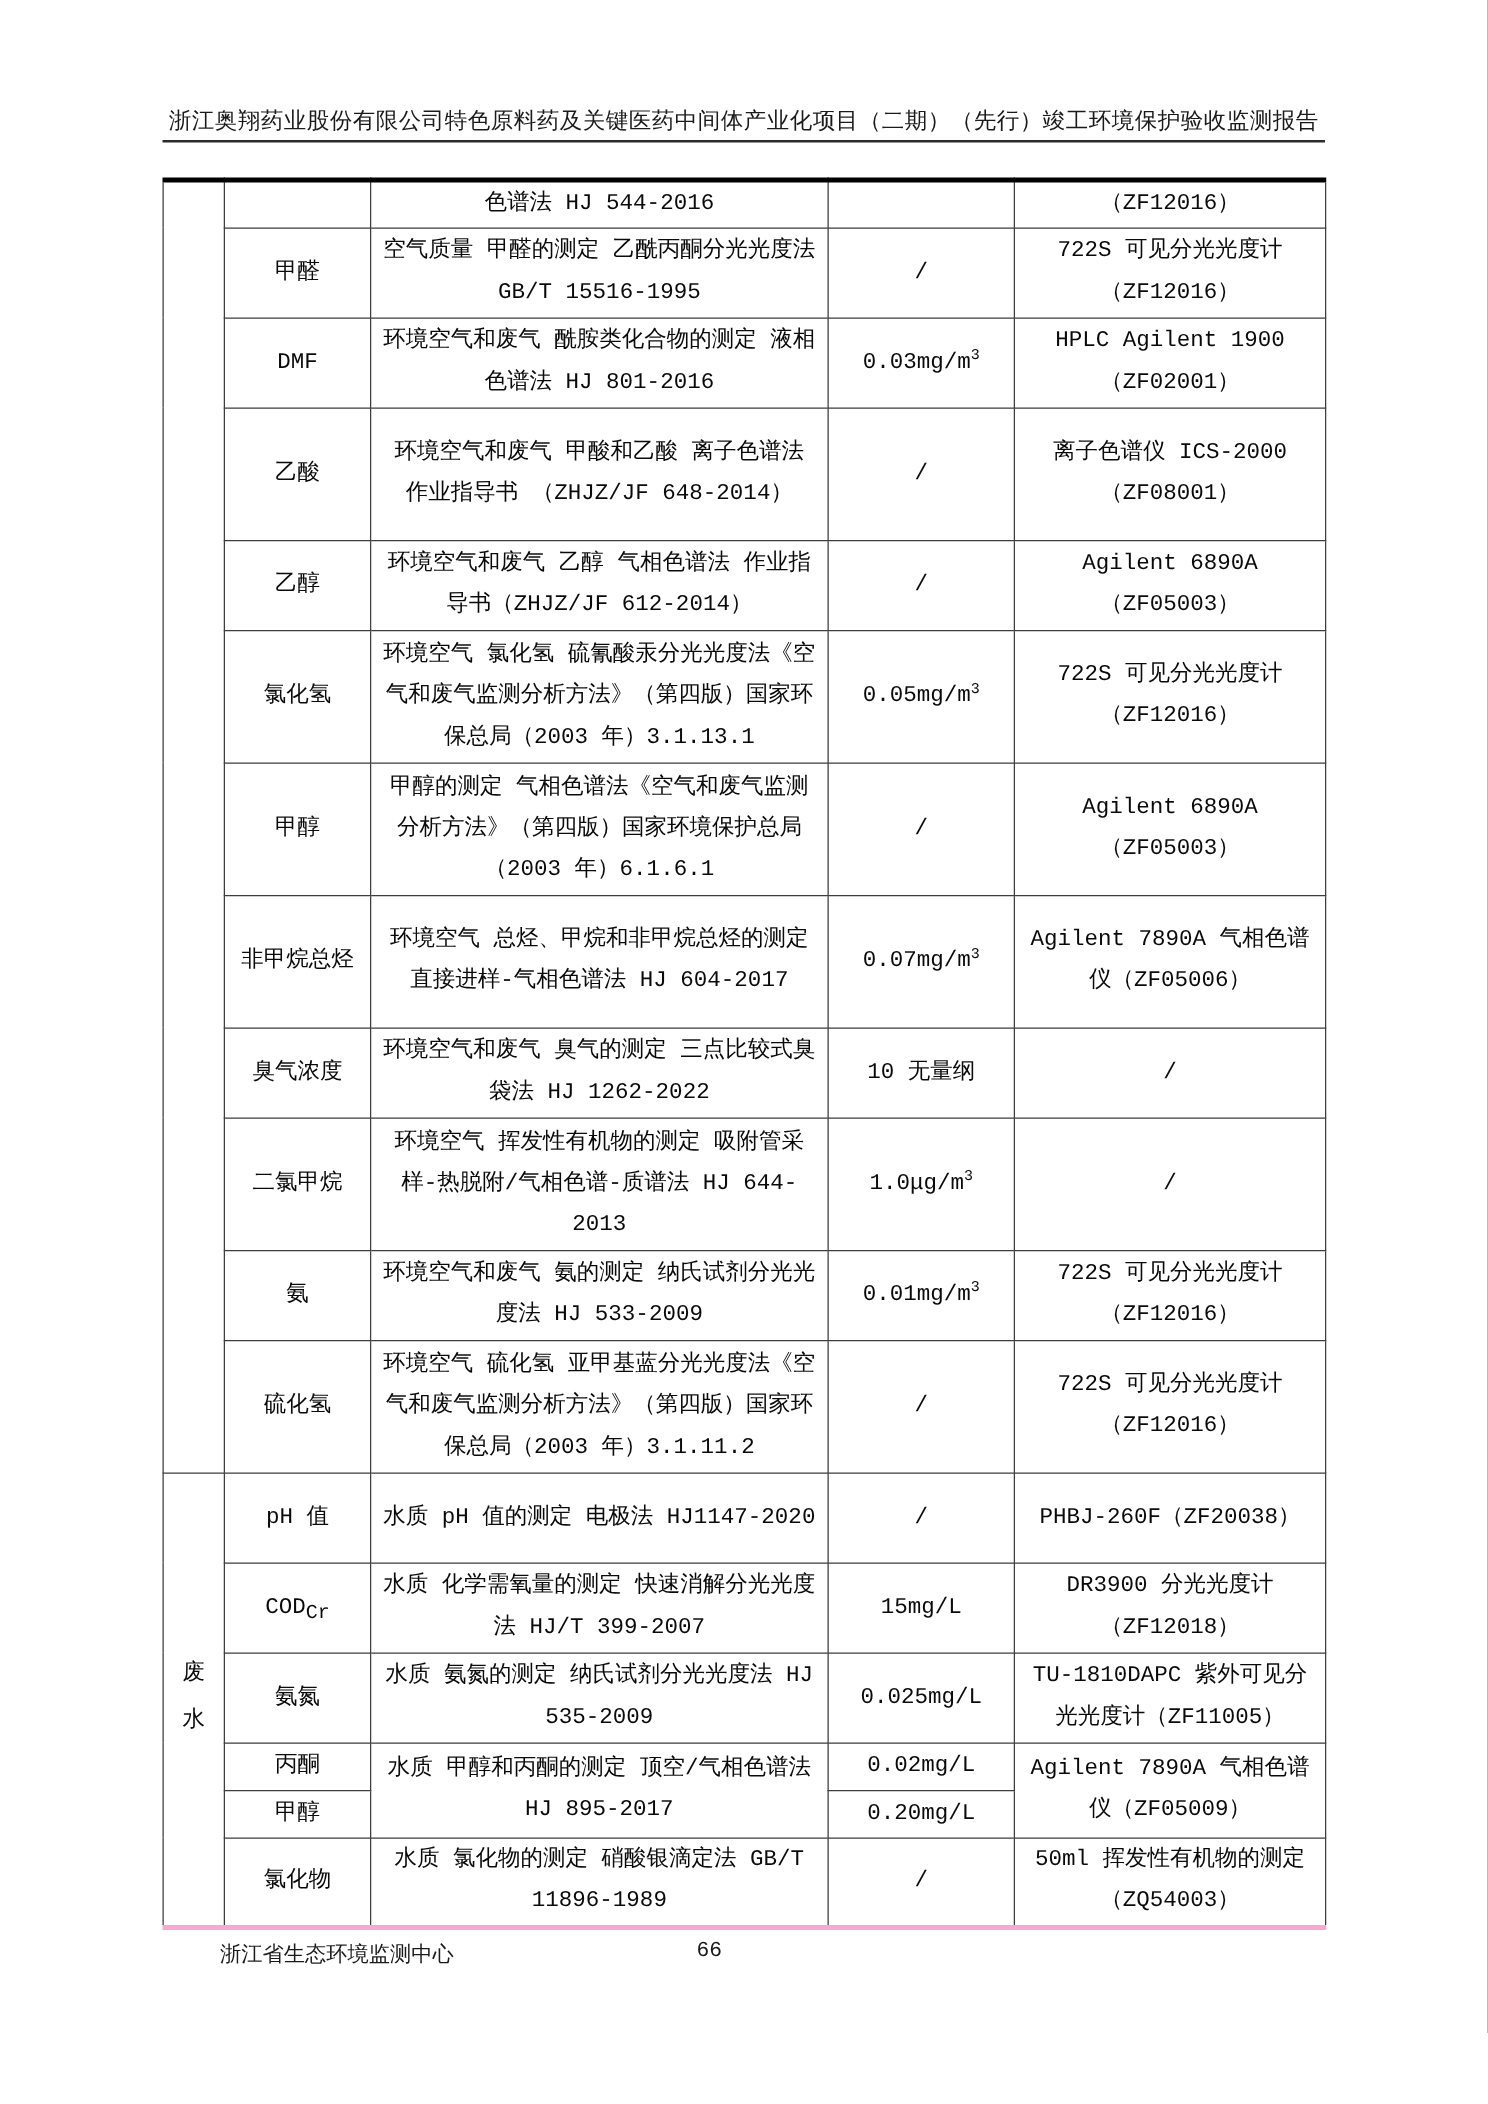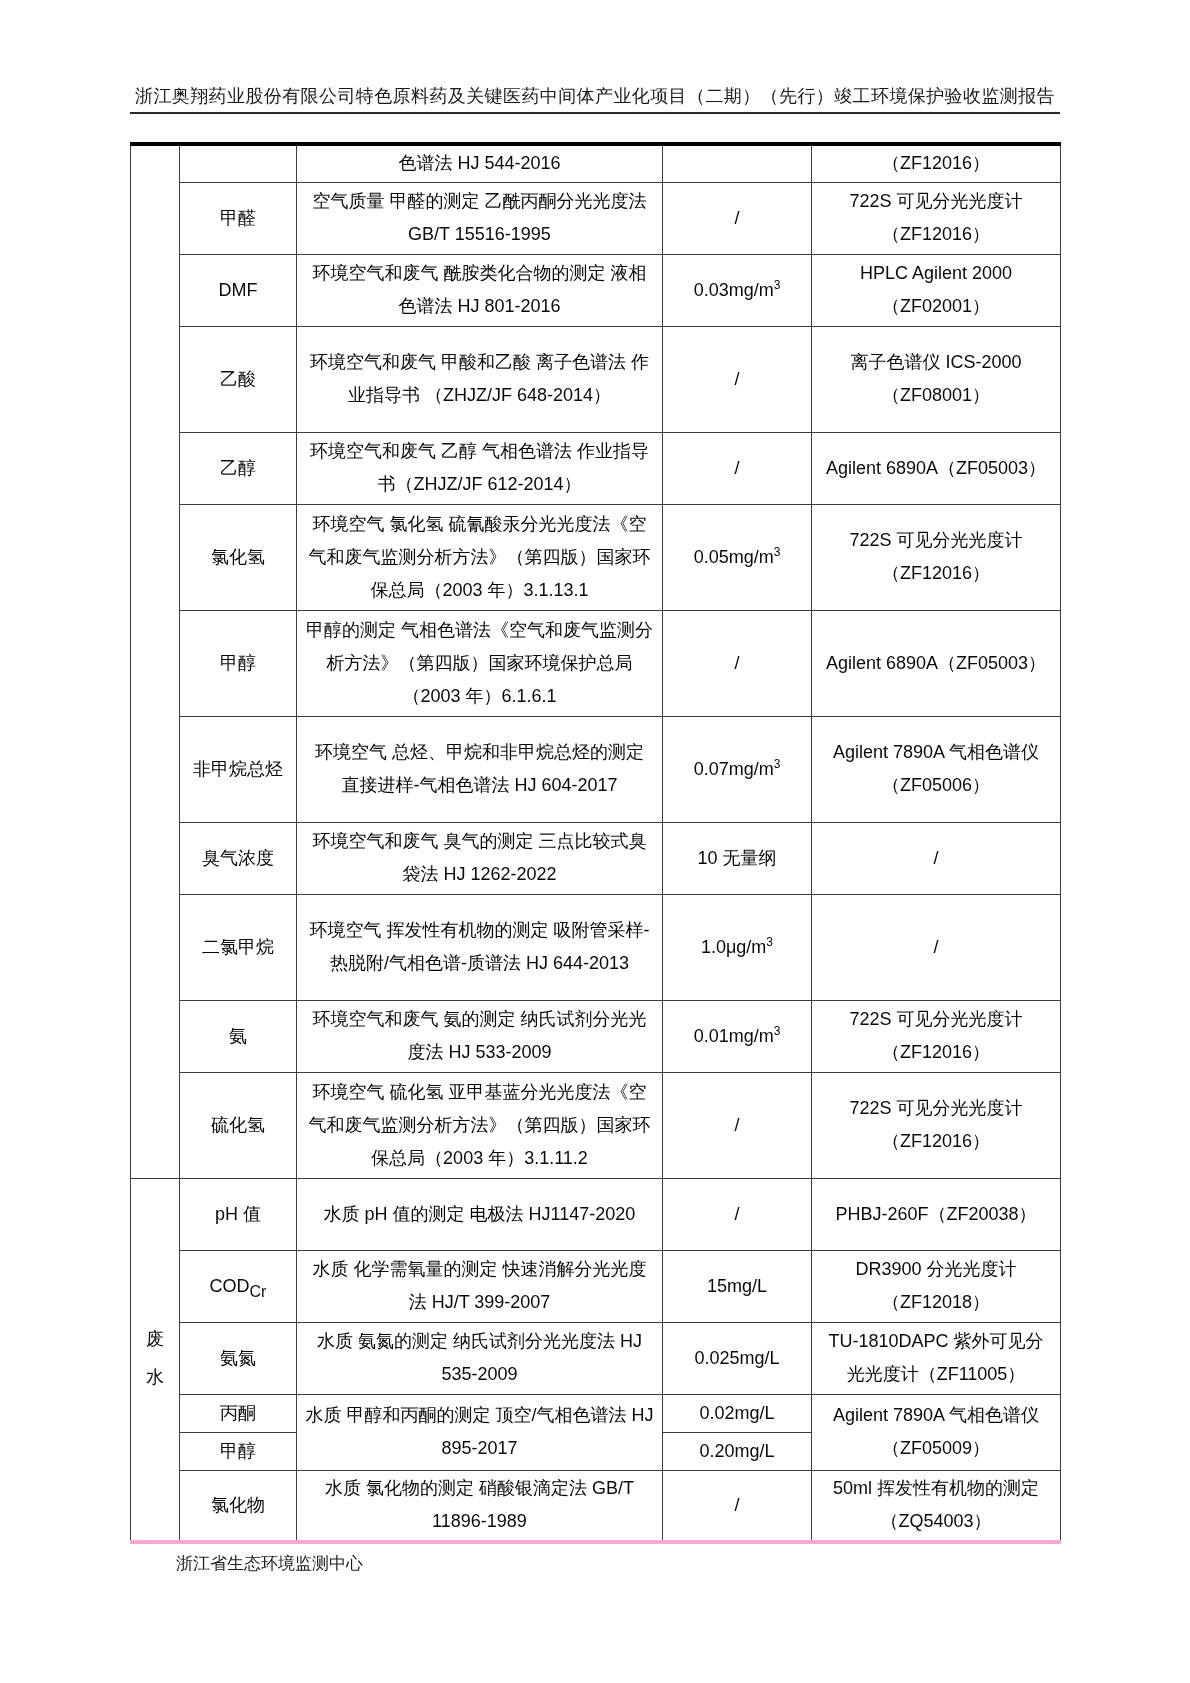--- a/index.html
+++ b/index.html
@@ -2,21 +2,21 @@
 <html><head>
   <meta charset="utf-8">
   <style>
     html, body { margin: 0; padding: 0; background: #888; }
     .page {
       position: relative;
       width: 1190px;
       height: 1683px;
       margin: 0 auto;
       background: #ffffff;
-      font-family: Liberation Sans, sans-serif;
+      font-family: Liberation Mono, monospace;
       color: #000000;
       overflow: hidden;
     }
     .header-title {
       position: absolute;
       top: 84px;
       left: 130px;
       width: 930px;
       text-align: center;
       font-size: 18px;
@@ -107,21 +107,21 @@
       <tr class="h2">
         <td class="param">甲醛</td>
         <td class="method">空气质量 甲醛的测定 乙酰丙酮分光光度法 GB/T 15516-1995</td>
         <td class="limit">/</td>
         <td class="instr">722S 可见分光光度计（ZF12016）</td>
       </tr>
       <tr class="h2">
         <td class="param">DMF</td>
         <td class="method">环境空气和废气 酰胺类化合物的测定 液相色谱法 HJ 801-2016</td>
         <td class="limit"><span>0.03mg/m</span><sup>3</sup></td>
-        <td class="instr">HPLC Agilent 2000（ZF02001）</td>
+        <td class="instr">HPLC Agilent 1900（ZF02001）</td>
       </tr>
       <tr class="h3">
         <td class="param">乙酸</td>
         <td class="method">环境空气和废气 甲酸和乙酸 离子色谱法 作业指导书 （ZHJZ/JF 648-2014）</td>
         <td class="limit">/</td>
         <td class="instr">离子色谱仪 ICS-2000（ZF08001）</td>
       </tr>
       <tr class="h2">
         <td class="param">乙醇</td>
         <td class="method">环境空气和废气 乙醇 气相色谱法 作业指导书（ZHJZ/JF 612-2014）</td>
@@ -204,16 +204,17 @@
       <tr class="h2">
         <td class="param">氯化物</td>
         <td class="method">水质 氯化物的测定 硝酸银滴定法 GB/T 11896-1989</td>
         <td class="limit">/</td>
         <td class="instr">50ml 挥发性有机物的测定（ZQ54003）</td>
       </tr>
     </tbody>
   </table>
 
   <div class="footer">
+    <span class="pageno">66</span>
     <span class="org">浙江省生态环境监测中心</span>
   </div>
 
 </div>
 
 </body></html>

